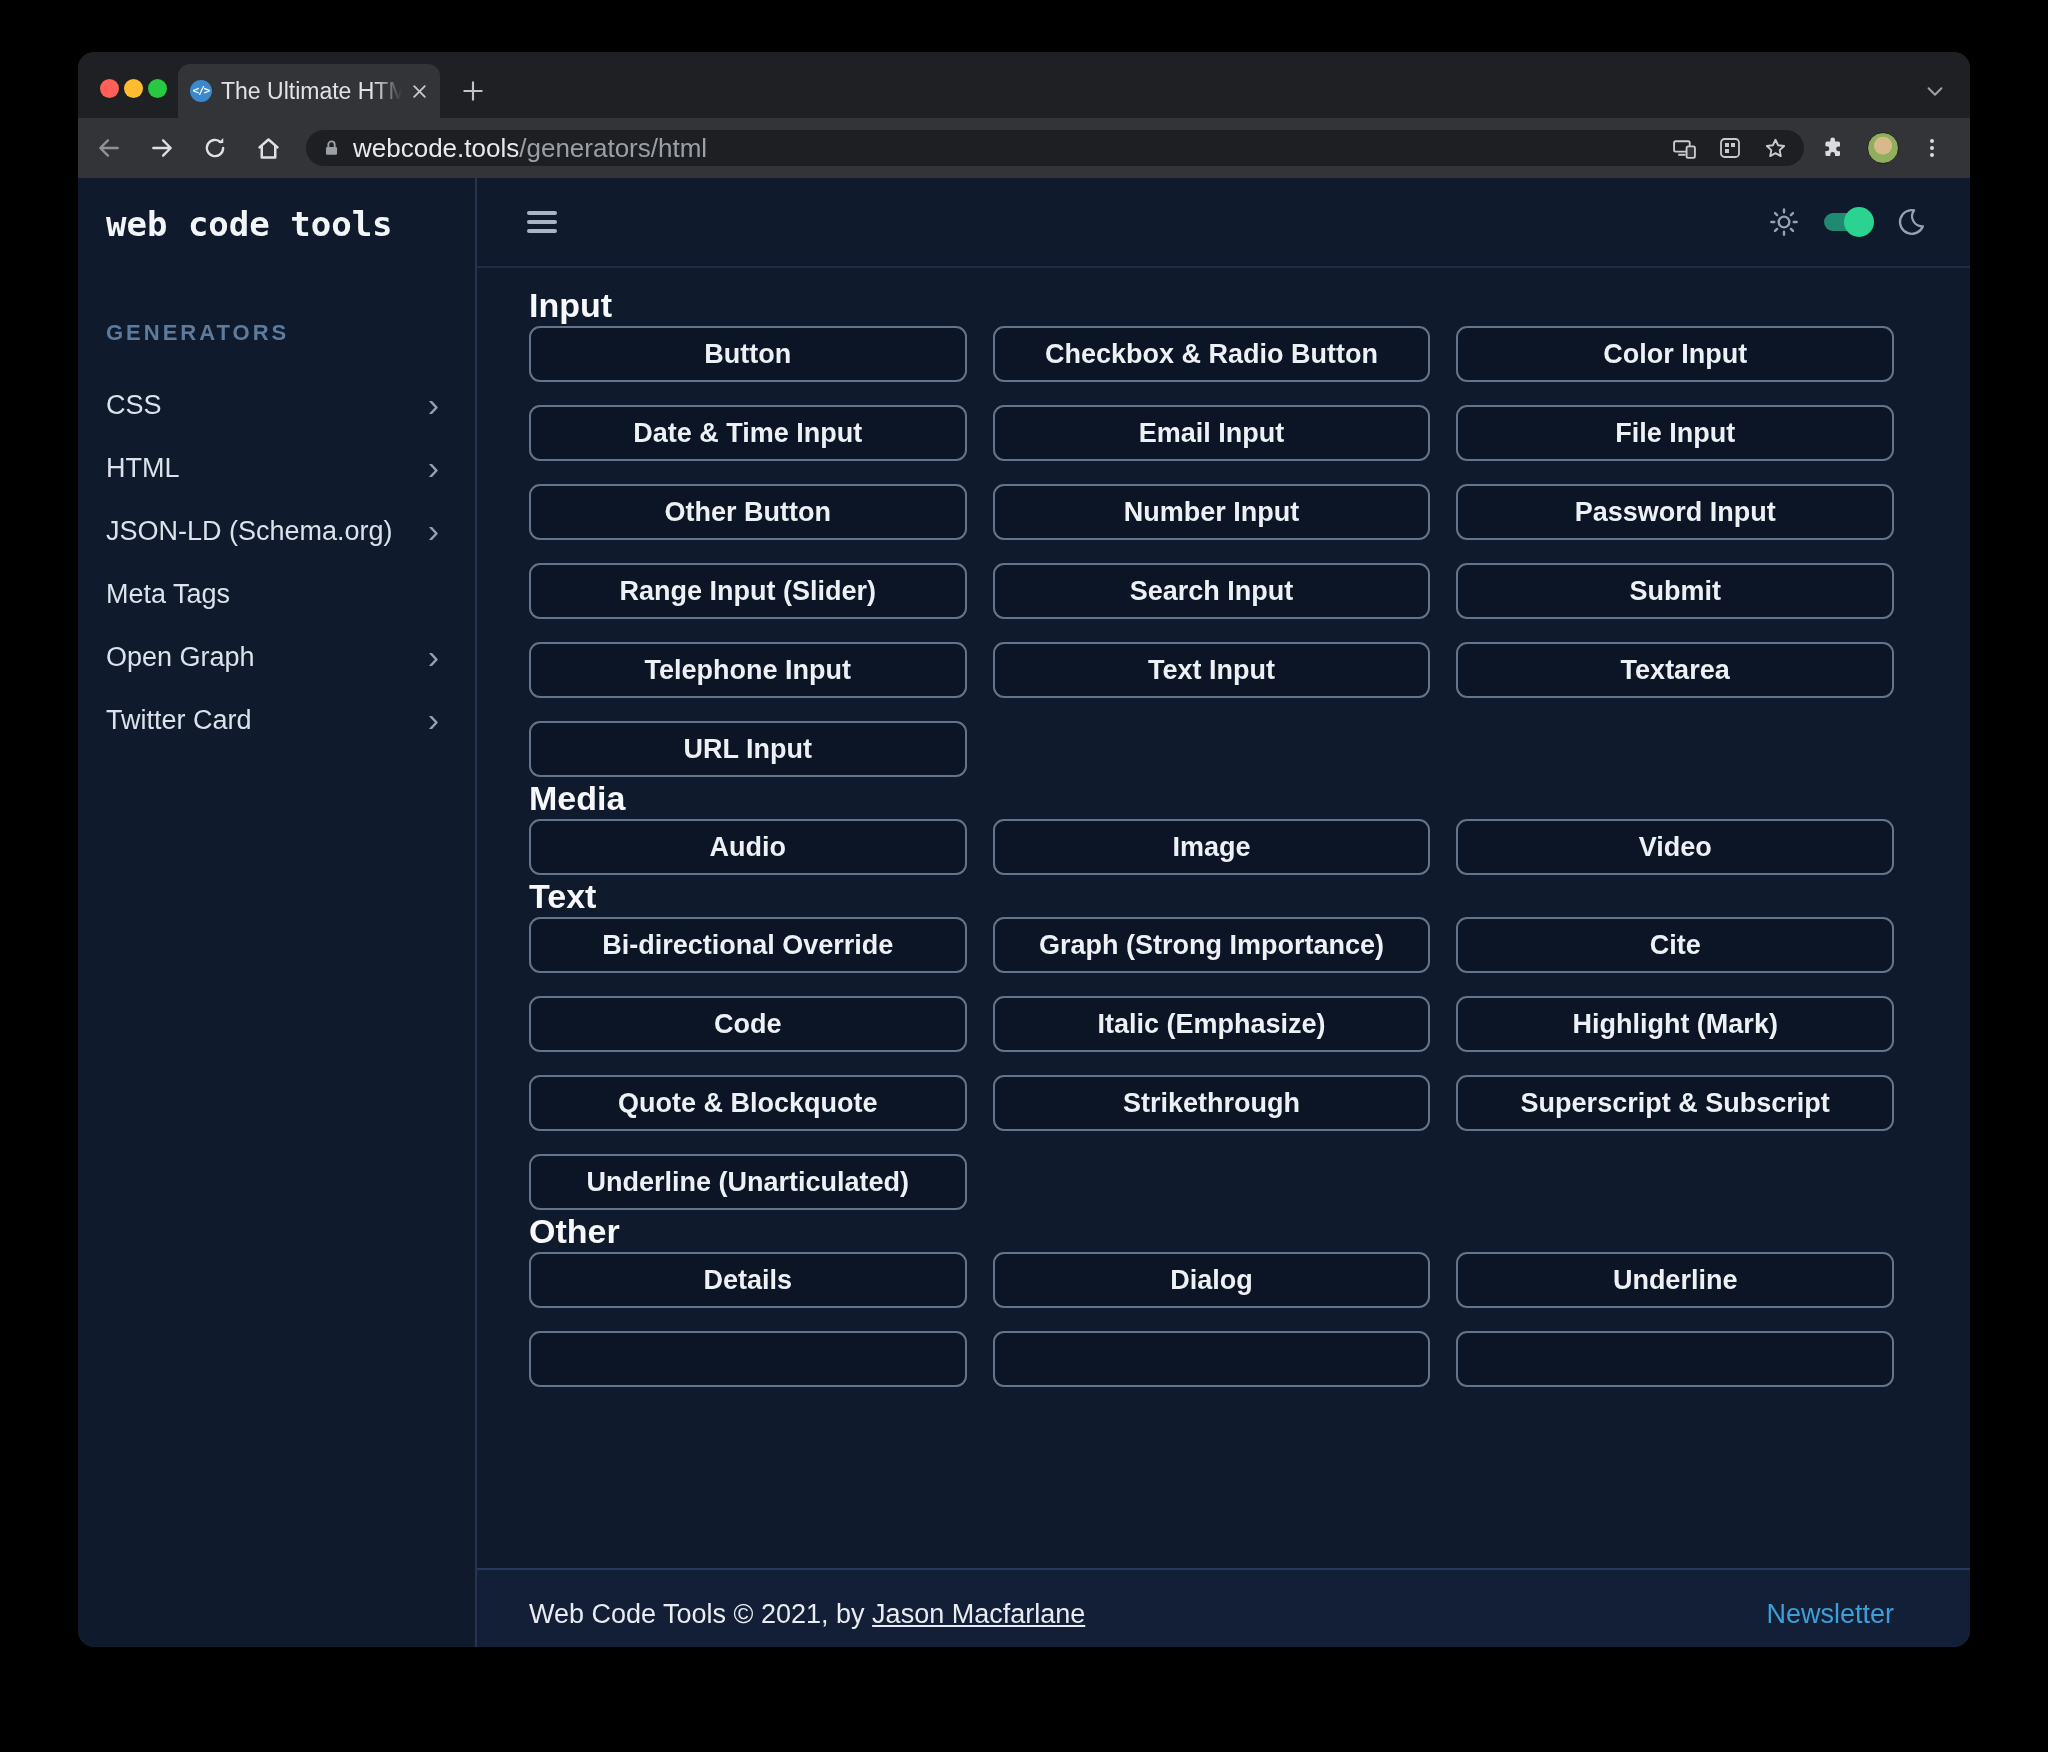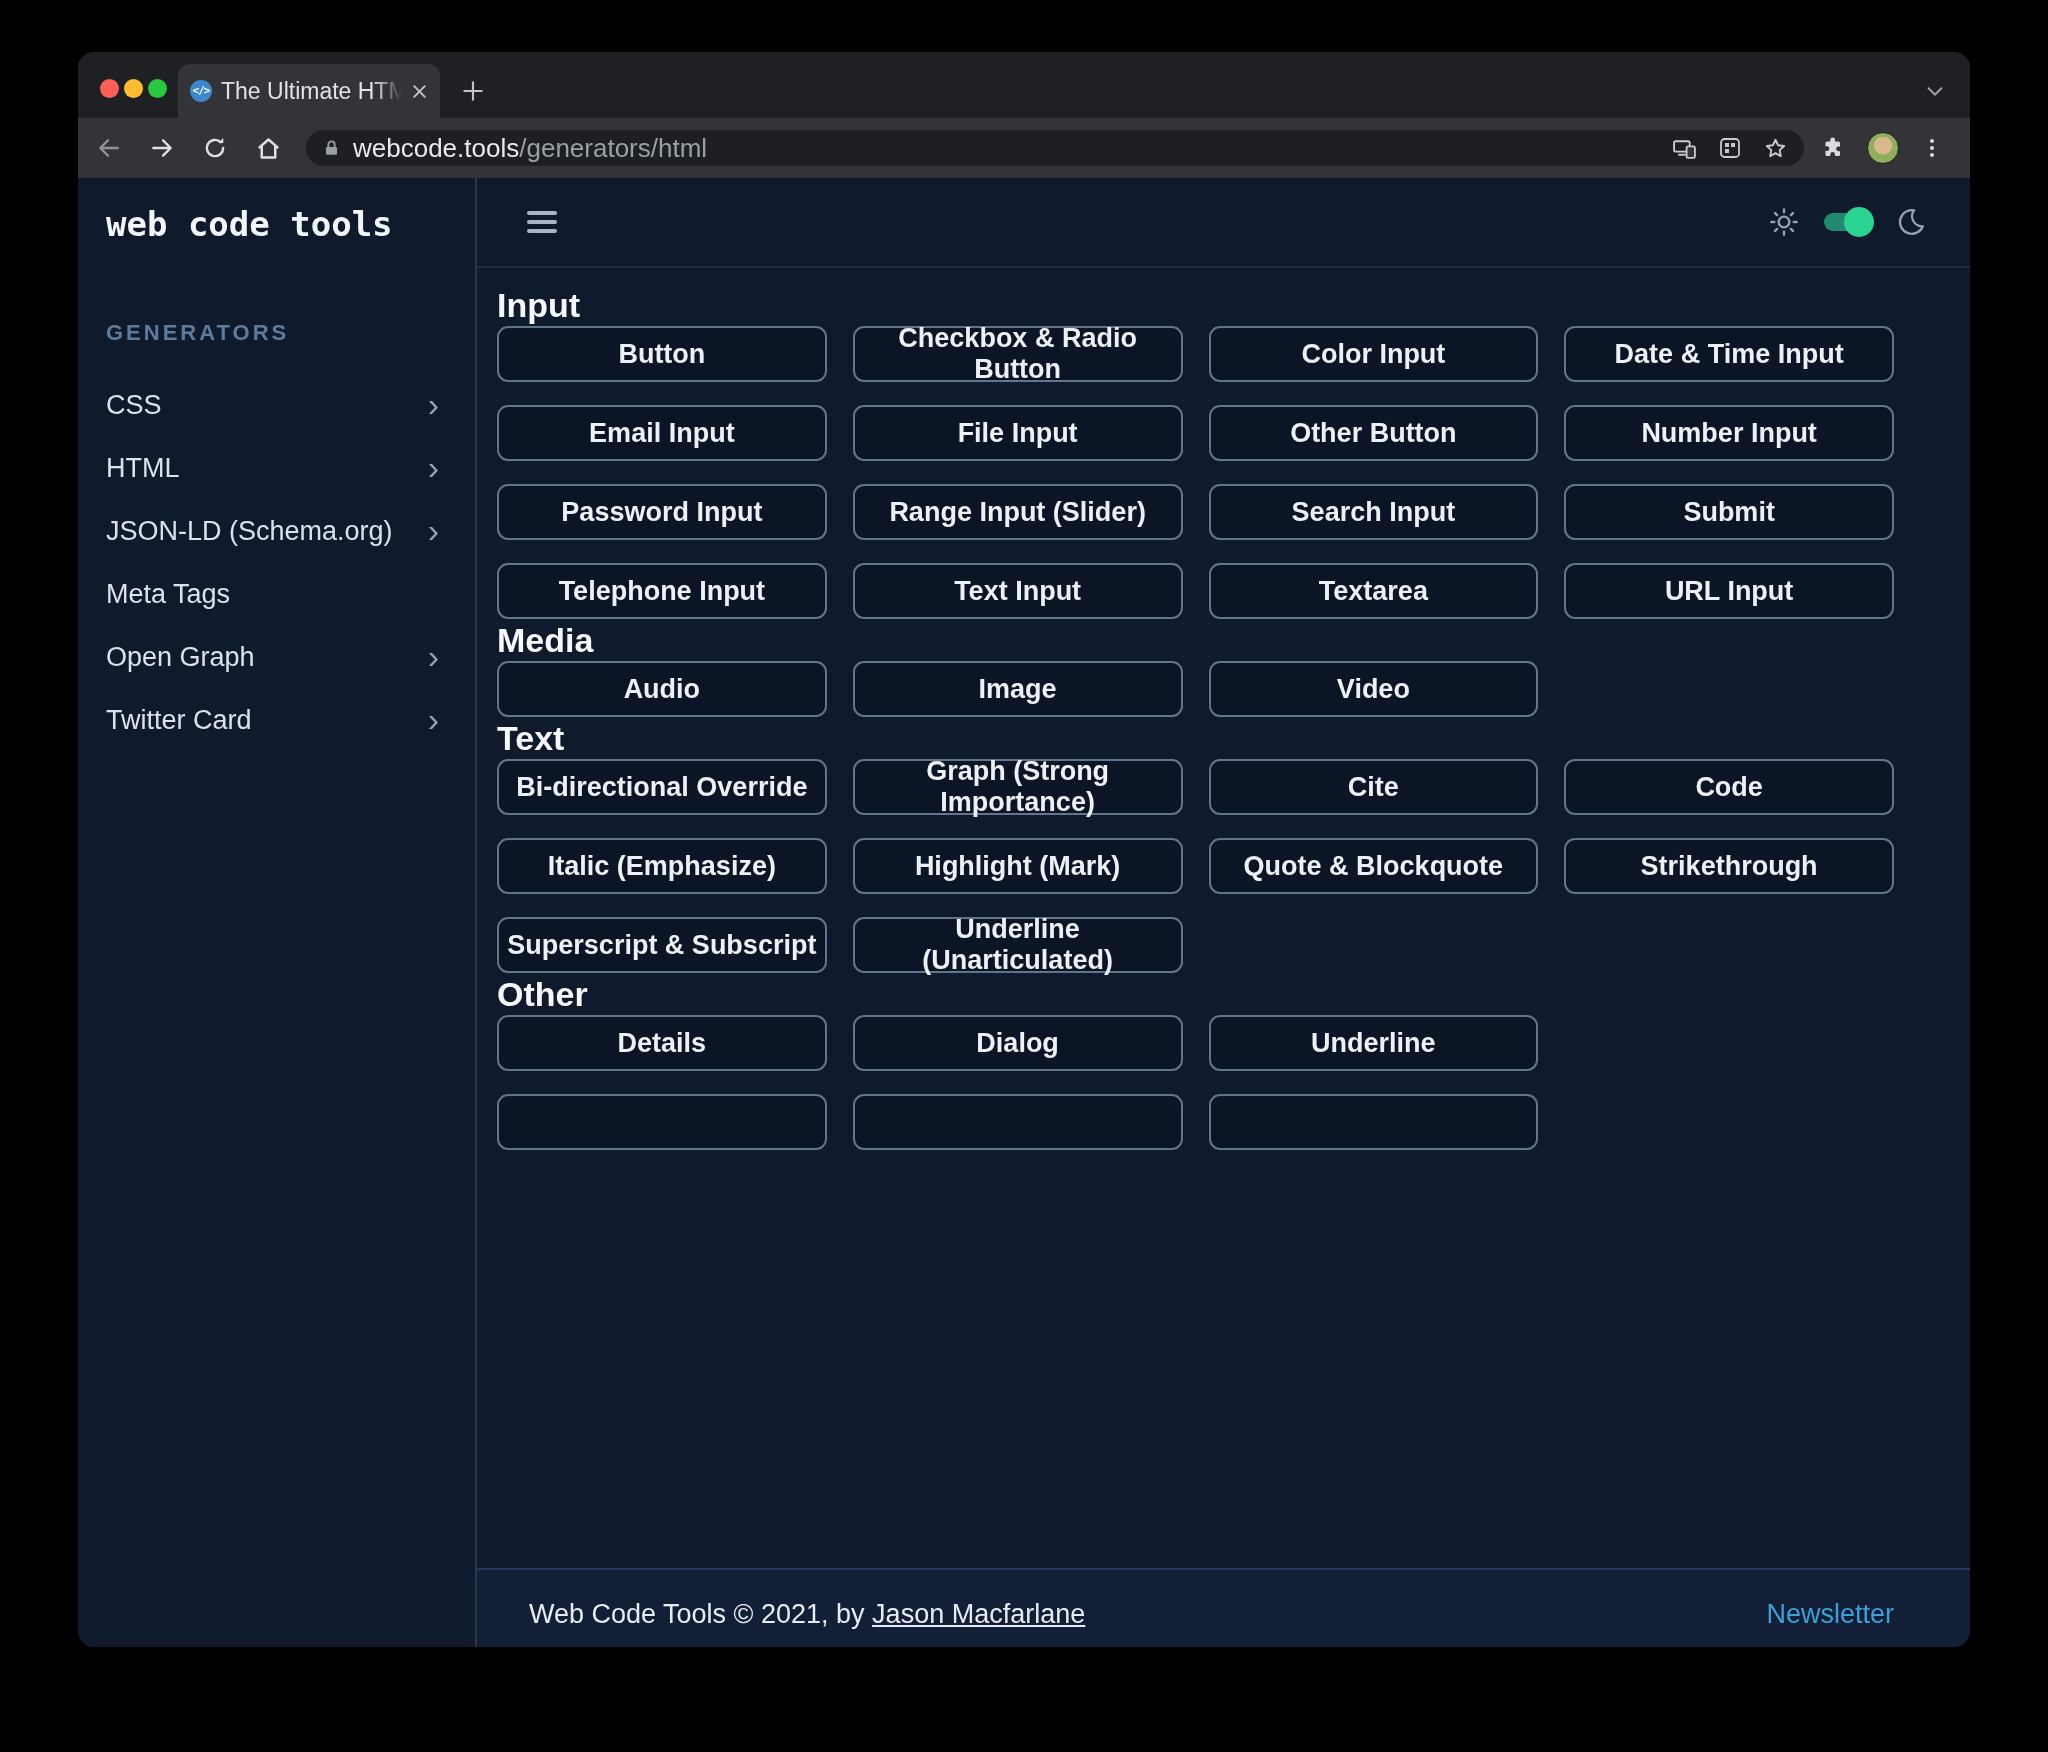--- a/index.html
+++ b/index.html
@@ -51,27 +51,27 @@
   .main{flex:1;position:relative;display:flex;flex-direction:column;min-width:0;overflow:hidden;}
   .main-header{height:90px;flex:0 0 auto;border-bottom:2px solid #1e2c45;display:flex;
                align-items:center;justify-content:space-between;padding:0 44px 0 50px;box-sizing:border-box;}
   .burger{width:30px;display:flex;flex-direction:column;gap:5px;cursor:pointer;}
   .burger span{display:block;height:4px;border-radius:2px;background:#a9b5c7;}
   .theme{display:flex;align-items:center;gap:24px;}
   .toggle{position:relative;width:48px;height:18px;border-radius:9px;background:#1f8a70;cursor:pointer;}
   .knob{position:absolute;right:-2px;top:50%;transform:translateY(-50%);width:30px;height:30px;
         border-radius:50%;background:#2bd391;}
 
-  .content{flex:1;padding:16px 76px 0 20px;box-sizing:border-box;}
+  .content{flex:1;padding:16px 76px 0 52px;box-sizing:border-box;}
   .content h2{margin:0;font-size:34px;line-height:42px;font-weight:700;color:#f6f8fb;}
   .h-input{margin:2px 0 15px 0;}
   .h-media{margin:62px 0 10px 0;}
   .h-text{margin:59px 0 15px 0;}
   .h-other{margin:60px 0 9px 0;}
-  .grid{display:grid;grid-template-columns:repeat(4,1fr);column-gap:26px;row-gap:23px;}
+  .grid{display:grid;grid-template-columns:repeat(3,1fr);column-gap:26px;row-gap:23px;}
   .gbtn{height:56px;box-sizing:border-box;border:2px solid #64748b;border-radius:11px;background:#0c1525;
         color:#edf1f6;font-family:"Liberation Sans",sans-serif;font-size:27px;font-weight:600;
         display:flex;align-items:center;justify-content:center;cursor:pointer;}
   .partial .gbtn{border-radius:11px;}
 
   .footer{position:absolute;left:0;right:0;bottom:0;height:79px;background:#121f36;
           border-top:2px solid #27395a;display:flex;align-items:center;justify-content:space-between;
           padding:12px 76px 0 52px;box-sizing:border-box;}
   .copyright{font-size:27px;color:#e8ecf2;}
   .copyright a{color:#e8ecf2;text-decoration:underline;}

